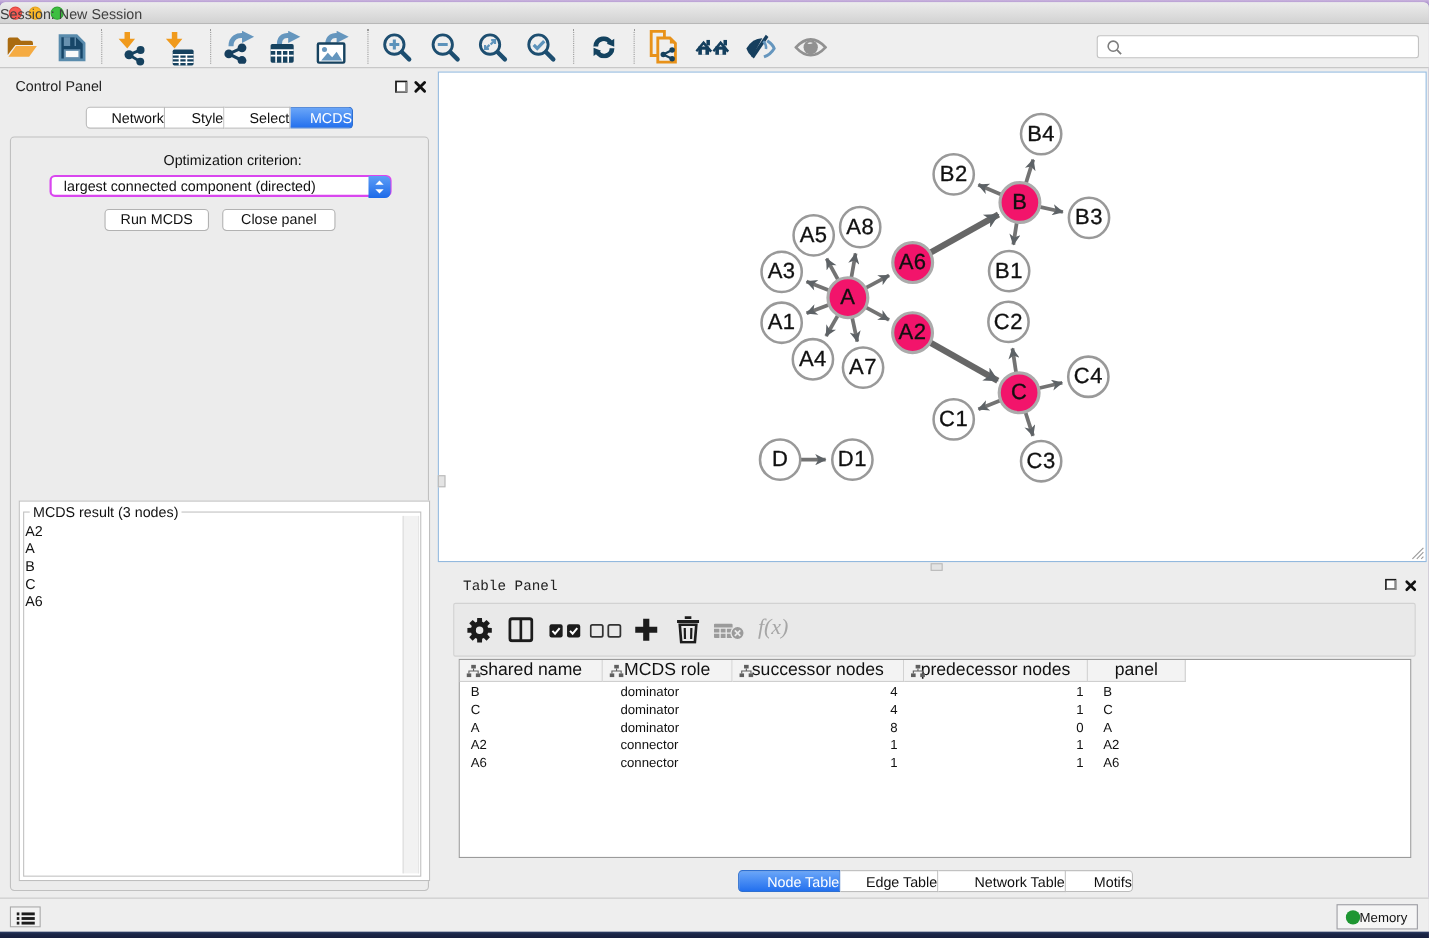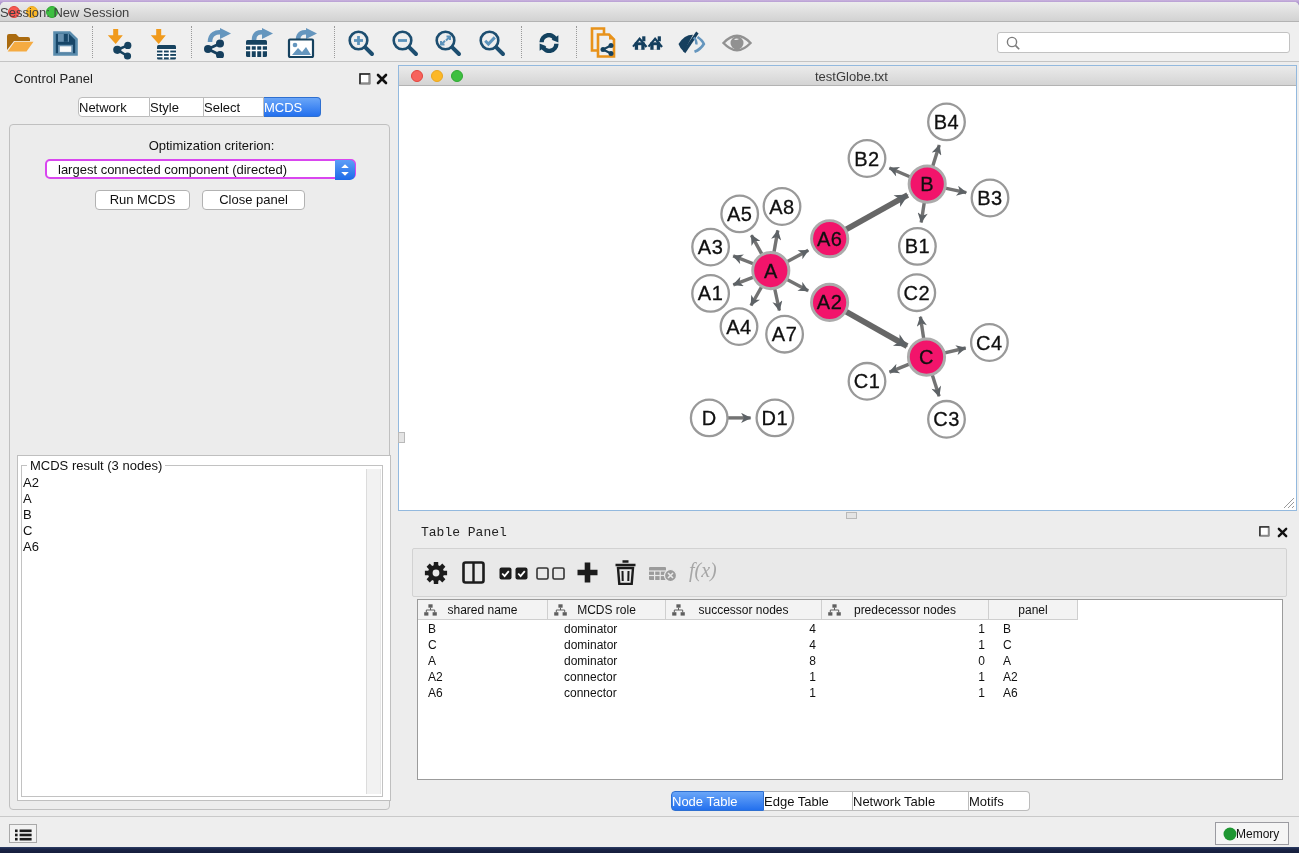--- a/index.html
+++ b/index.html
@@ -10,21 +10,21 @@
 #titlebar { position:absolute; left:0; top:2px; width:1299px; height:20px; background:linear-gradient(#ececec,#d2d2d2); border-bottom:1px solid #b3b3b3; border-radius:5px 5px 0 0; }
 #titlebar .tl { position:absolute; top:4px; width:12px; height:12px; border-radius:50%; }
 #title-text { position:absolute; top:3px; width:100%; text-align:left; font-size:13px; color:#404040; }
 #toolbar { position:absolute; left:0; top:22px; width:1299px; height:40px; background:#efefef; border-bottom:1px solid #c4c4c4; }
 .sep { position:absolute; top:4px; height:32px; width:0; border-left:1px dotted #9a9a9a; }
 .ticon { position:absolute; }
 #searchbox { position:absolute; left:997px; top:10px; width:293px; height:21px; background:#fff; border:1px solid #c2c2c2; border-radius:3px; }
 
 #cp-title { position:absolute; left:14px; top:71px; font-size:13px; color:#222; }
 .tabrow { position:absolute; height:20px; display:flex; }
-.tab { height:20px; background:#fff; border:1px solid #bcbcbc; border-left:none; font-size:13px; color:#111; text-align:left; line-height:19px; }
+.tab { height:20px; background:#fff; border:1px solid #bcbcbc; border-left:none; font-size:13px; color:#111; text-align:right; line-height:19px; }
 .tab.first { border-left:1px solid #bcbcbc; border-radius:4px 0 0 4px; }
 .tab.last { border-radius:0 4px 4px 0; }
 .tab.sel { background:linear-gradient(#6aa6f8,#2370ee); color:#fff; border-color:#2e6fd0; }
 #cp-box { position:absolute; left:9px; top:124px; width:381px; height:686px; background:#ececec; border:1px solid #c0c0c0; border-radius:4px; }
 #opt-label { position:absolute; left:12px; top:13px; width:100%; text-align:center; font-size:13px; color:#111; }
 #dropdown { position:absolute; left:35px; top:34px; width:311px; height:20px; background:#fff; border:2px solid #d946ef; border-radius:5px; font-size:13px; color:#111; line-height:18px; padding-left:11px; }
 #dd-cap { position:absolute; right:-1px; top:-1px; width:20px; height:20px; border-radius:0 5px 5px 0; background:linear-gradient(#5d9ef7,#1d6ae8); }
 .btn { position:absolute; height:20px; background:#fff; border:1px solid #b2b2b2; border-radius:4px; font-size:13px; color:#111; text-align:center; line-height:18px; }
 #result-box { position:absolute; left:7px; top:330px; width:374px; height:346px; background:#fff; border:1px solid #bfbfbf; }
 #fieldset { position:absolute; left:3px; top:9px; width:362px; height:332px; border:1px solid #c2c2c2; }
@@ -35,21 +35,21 @@
 #gwin { position:absolute; left:398px; top:65px; width:899px; height:446px; overflow:hidden; border:1px solid #93b9de; background:#fff; }
 #gtitle { position:absolute; left:0; top:0; width:897px; height:20px; background:linear-gradient(#ebebeb,#d4d4d4); border-bottom:1px solid #b3b3b3; }
 #gtitle .tl { position:absolute; top:3.5px; width:12px; height:12px; border-radius:50%; }
 #gtitle-text { position:absolute; top:3px; width:100%; padding-left:8px; text-align:center; font-size:13px; color:#3a3a3a; }
 .net { position:absolute; left:0; top:20.5px; }
 #grip { position:absolute; right:1px; bottom:1px; width:14px; height:14px; }
 
 #tp-title { position:absolute; left:421px; top:525px; font-size:13px; color:#222;font-family:Liberation Mono, monospace; }
 #tp-toolbar { position:absolute; left:412px; top:548px; width:875px; height:49px; background:#e9e9e9; border:1px solid #d2d2d2; border-radius:2px; }
 #dtable { position:absolute; left:417px; top:599px; width:866px; height:181px; background:#fff; border:1px solid #9b9b9b; }
-.hcell { position:absolute; top:0; height:20px; background:#f3f3f3; border-right:1px solid #cfcfcf; border-bottom:1px solid #cfcfcf; font-size:12px; color:#111; text-align:center; line-height:20px; }
+.hcell { position:absolute; top:0; height:20px; background:#f3f3f3; border-right:1px solid #cfcfcf; border-bottom:1px solid #cfcfcf; font-size:16px; color:#111; text-align:center; line-height:20px; }
 .cell { position:absolute; font-size:12px; color:#111; height:16px; line-height:16px; }
 .statusbar { position:absolute; left:0; top:816px; width:1299px; height:31px; background:#eeeeee; border-top:1px solid #c9c9c9; }
 #memory { position:absolute; left:1215px; top:822px; width:74px; height:23px; background:#f5f5f5; border:1px solid #9b9ba1; font-size:13px; color:#111; }
 #listbtn { position:absolute; left:9px; top:824px; width:28px; height:19px; background:#f2f2f2; border:1px solid #a9a9a9; }
 #deskbottom { position:absolute; left:0; top:847px; width:1299px; height:6px; background:linear-gradient(#2e4068,#1b2547 2px,#161e3c); }
 </style>
 </head>
 <body>
 <div id="app"></div>
 <div id="titlebar">
@@ -241,26 +241,20 @@
     <div class="rline" style="top:19px">A2</div>
     <div class="rline" style="top:35px">A</div>
     <div class="rline" style="top:51px">B</div>
     <div class="rline" style="top:67px">C</div>
     <div class="rline" style="top:83px">A6</div>
     <div id="rscroll"></div>
   </div>
 </div>
 
 <div id="gwin">
-  <div id="gtitle">
-    <div class="tl" style="left:12px; background:#f7635c; border:0.5px solid #e2443d;"></div>
-    <div class="tl" style="left:32px; background:#fcb827; border:0.5px solid #e9a620;"></div>
-    <div class="tl" style="left:52px; background:#3ebf41; border:0.5px solid #2fa832;"></div>
-    <div id="gtitle-text">testGlobe.txt</div>
-  </div>
 <svg class="net" width="898" height="425" viewBox="0 0 898 425">
 <defs>
 <marker id="arr" viewBox="0 0 10 10" refX="9.3" refY="5" markerWidth="11.5" markerHeight="10.2" orient="auto" markerUnits="userSpaceOnUse">
           <path d="M0,0 L10,5 L0,10 L2.8,5 Z" fill="#5d6266"></path>
         </marker>
 <marker id="arrT" viewBox="0 0 10 10" refX="9.3" refY="5" markerWidth="15.5" markerHeight="13.4" orient="auto" markerUnits="userSpaceOnUse">
           <path d="M0,0 L10,5 L0,10 L2.8,5 Z" fill="#5d6266"></path>
         </marker>
 </defs>
 <line x1="362.4" y1="187.1" x2="334.3" y2="197.8" stroke="#737373" stroke-width="3.4" marker-end="url(#arr)"></line>

